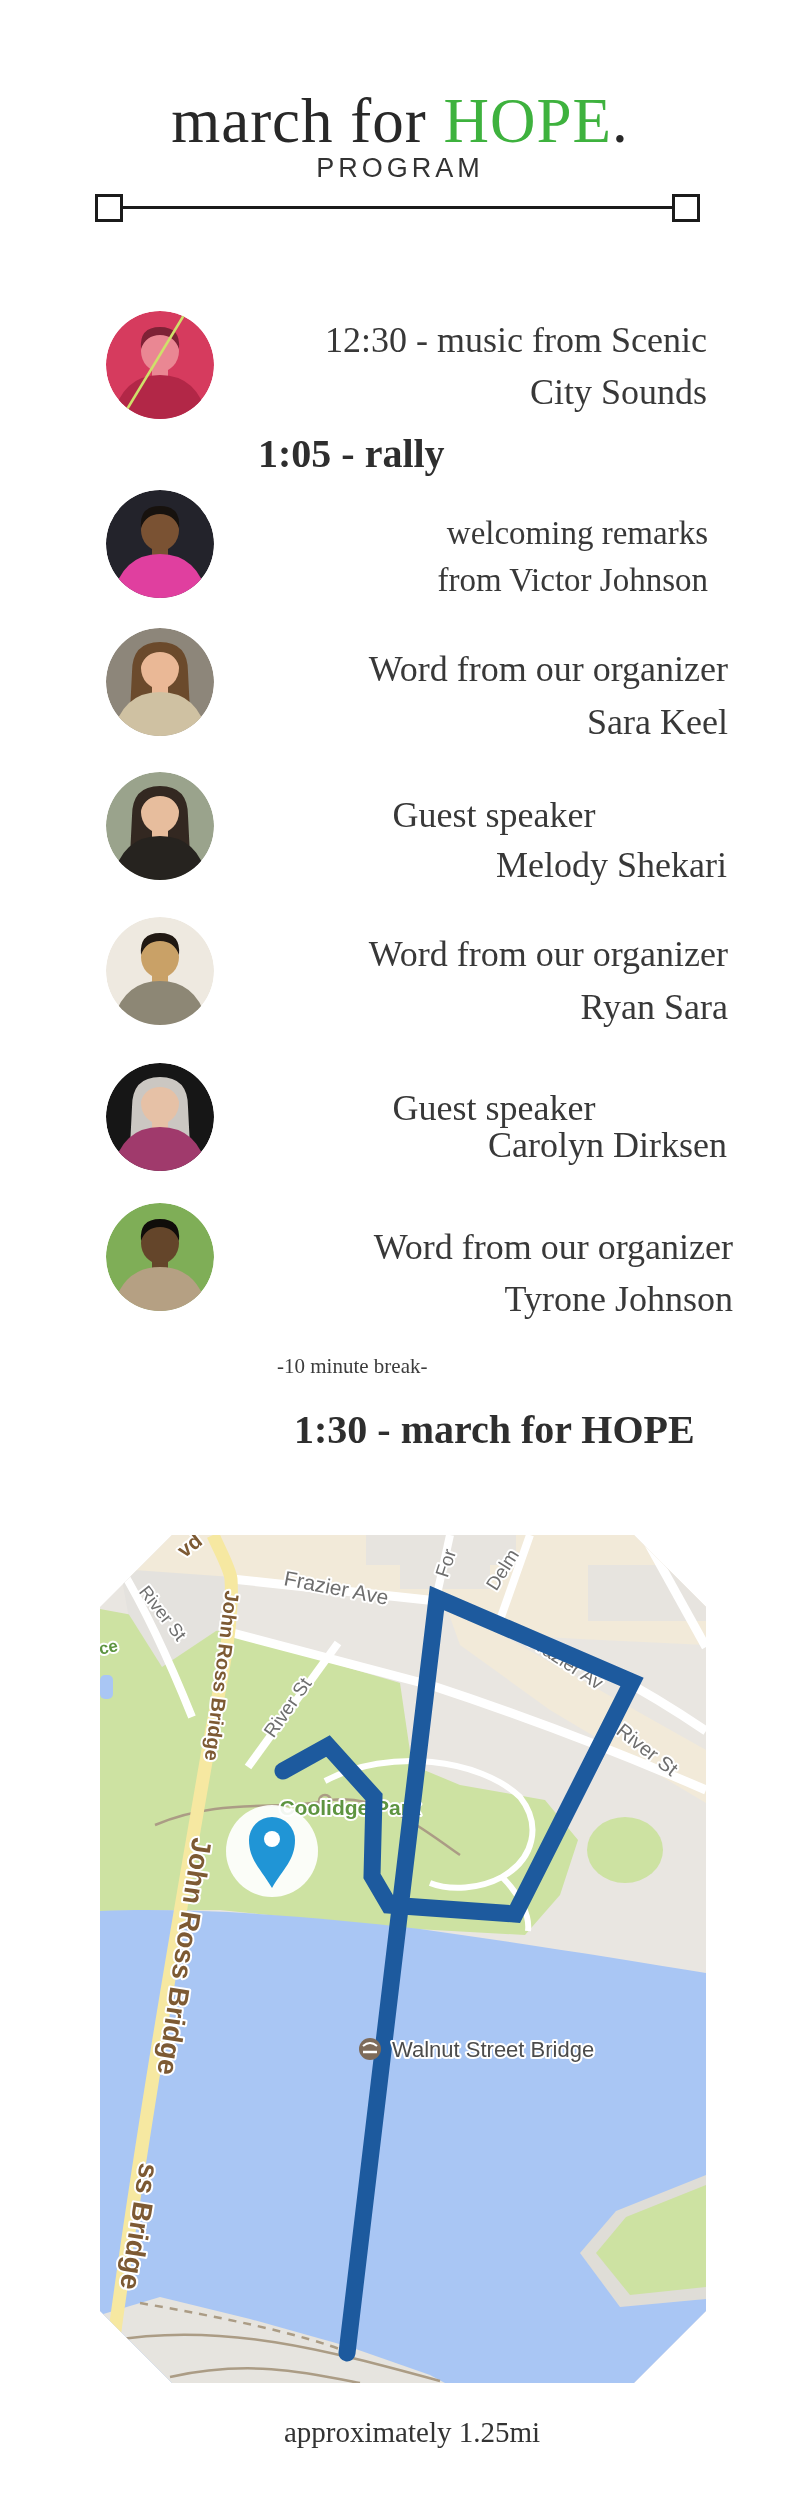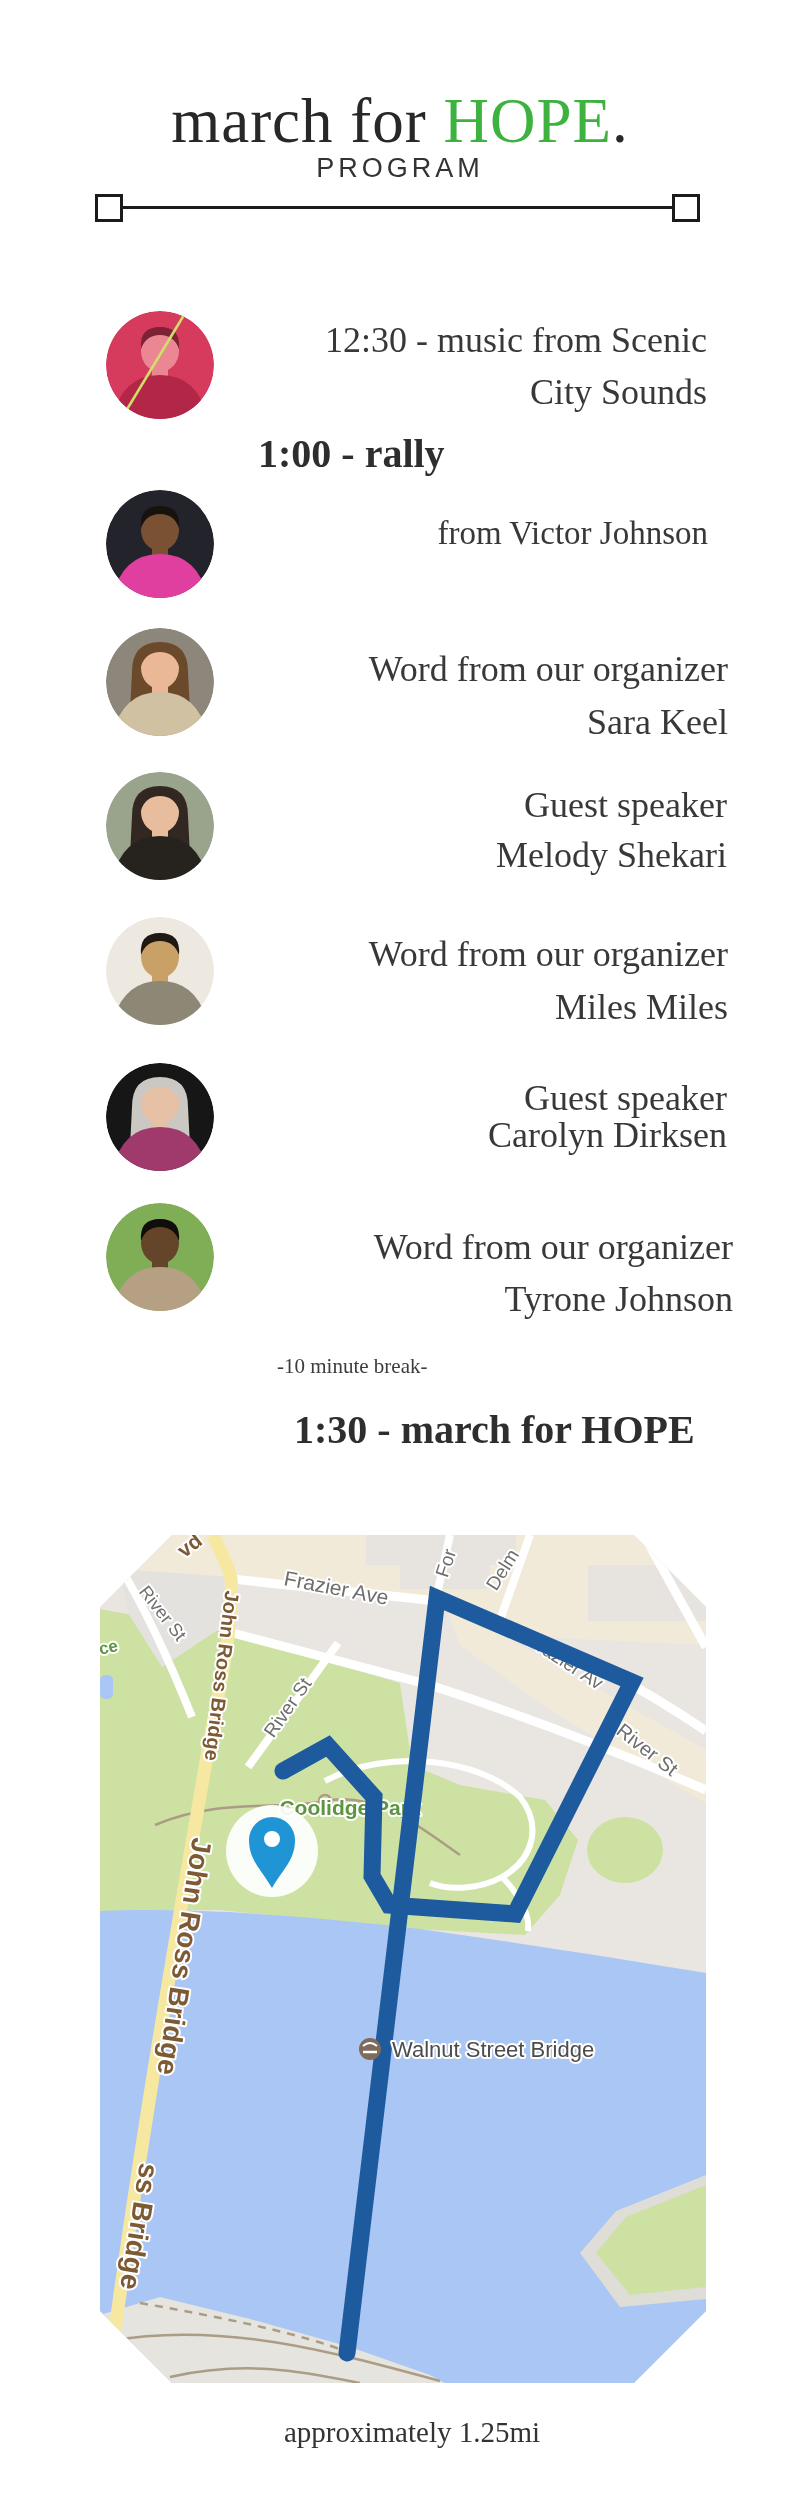--- a/index.html
+++ b/index.html
@@ -28,21 +28,21 @@
   .sch{position:absolute;font-size:36px;line-height:52px;color:#383838;}
   .right{text-align:right;}
   .t1{top:302px;right:93px;margin-top:12px;}
   .rally{top:428px;left:258px;font-size:40px;font-weight:700;color:#2e2e2e;}
   .t2{top:510px;right:92px;font-size:33px;line-height:47px;}
   .t3{top:643px;right:72px;line-height:53px;}
   .t4{top:780px;left:261px;right:73px;line-height:50px;}
   .t5{top:928px;right:72px;line-height:53px;}
   .t6{top:1080px;left:261px;right:73px;line-height:37px;}
   .t7{top:1221px;right:67px;line-height:52px;}
-  .l-left{display:block;text-align:right;} .l-right{display:block;text-align:right;}
+  .l-left{display:block;text-align:center;margin-top:10px;} .l-right{display:block;text-align:right;}
   .brk{top:1340px;left:277px;font-size:21px;color:#3c3c3c;}
   .march{top:1404px;left:294px;font-size:40px;font-weight:700;color:#2e2e2e;}
 
   
   .map{position:absolute;left:100px;top:1535px;width:606px;height:848px;
        clip-path:polygon(72px 0,534px 0,606px 72px,606px 776px,534px 848px,72px 848px,0 776px,0 72px);}
   .maplabel{font-family:"Liberation Sans",sans-serif;fill:var(--label-gray);
             paint-order:stroke;stroke:#ffffff;stroke-width:4px;stroke-linejoin:round;}
   .brown{fill:var(--label-brown);font-weight:700;}
   .greenlab{fill:var(--park-label-green);font-weight:700;}
@@ -142,35 +142,36 @@
       <ellipse class="av-skin" cx="54" cy="40" rx="19" ry="21"></ellipse>
       <path class="av-hair" d="M35,38 Q33,16 54,16 Q75,16 73,38 Q68,24 54,24 Q40,24 35,38 Z"></path>
       <line class="av-laser" x1="20" y1="100" x2="78" y2="4" stroke="#cfe06a" stroke-width="2.5"></line>
     </svg>
   </div>
 
   <div class="sch t1 right">
     <span class="l-right">12:30 - music from Scenic</span>
     <span class="l-right">City Sounds</span>
   </div>
-  <div class="sch rally">1:00 - rally</div>
+  <div class="sch rally">1:05 - rally</div>
   <div class="sch t2 right">
+    <span class="l-right">welcoming remarks</span>
     <span class="l-right">from Victor Johnson</span>
   </div>
   <div class="sch t3 right">
     <span class="l-right">Word from our organizer</span>
     <span class="l-right">Sara Keel</span>
   </div>
   <div class="sch t4">
     <span class="l-left">Guest speaker</span>
     <span class="l-right">Melody Shekari</span>
   </div>
   <div class="sch t5 right">
     <span class="l-right">Word from our organizer</span>
-    <span class="l-right">Miles Miles</span>
+    <span class="l-right">Ryan Sara</span>
   </div>
   <div class="sch t6">
     <span class="l-left">Guest speaker</span>
     <span class="l-right">Carolyn Dirksen</span>
   </div>
   <div class="sch t7 right">
     <span class="l-right">Word from our organizer</span>
     <span class="l-right">Tyrone Johnson</span>
   </div>
   <div class="sch brk">-10 minute break-</div>

